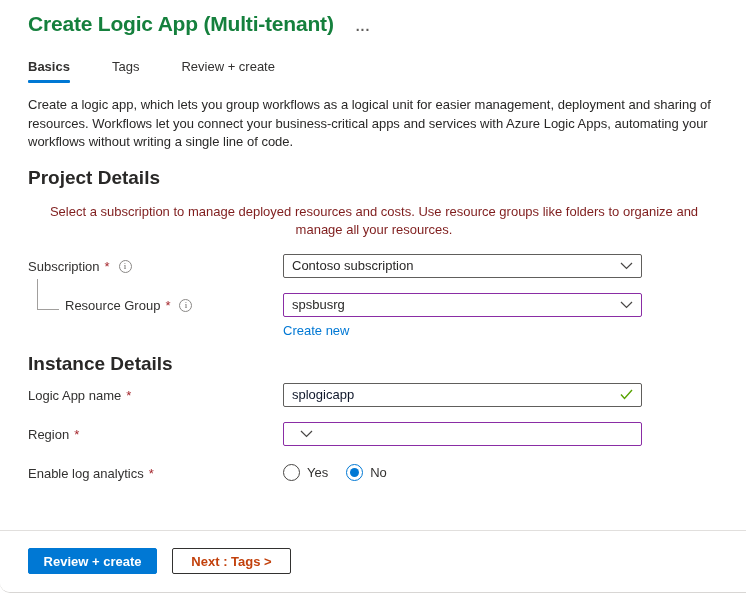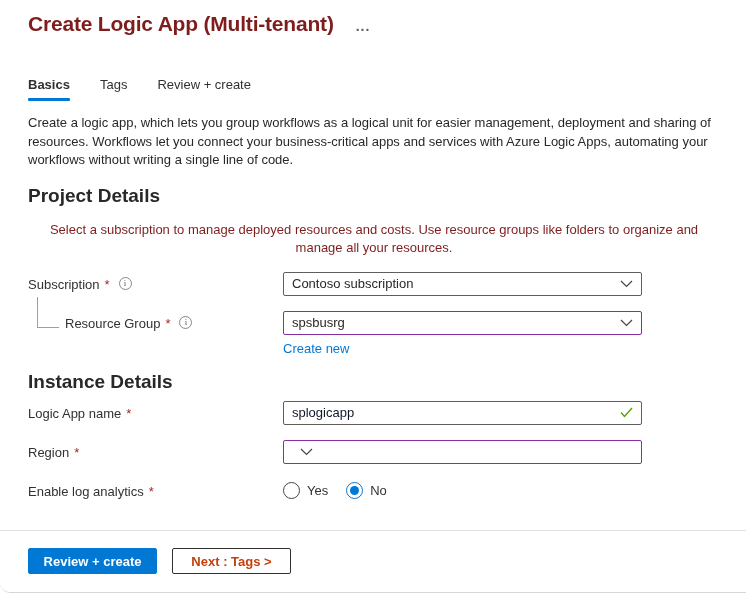--- a/index.html
+++ b/index.html
@@ -10,41 +10,41 @@
     color: #323130; font-size: 13px; overflow: hidden; position: relative;
   }
   .page {
     width: 746px; height: 593px; position: relative; background: #fff;
     border-bottom: 1px solid #d8d6d4; border-bottom-left-radius: 10px;
   }
   .content { padding: 12px 26px 0 28px; }
 
   
   .header-row { display: flex; align-items: flex-start; }
-  .page-title { font-size: 21px; font-weight: bold; color: #7f1d1d; letter-spacing: -0.2px; }
+  .page-title { font-size: 21px; font-weight: bold; color: #15803d; letter-spacing: -0.2px; }
   .more-btn { color: #605e5c; font-size: 14px; font-weight: bold; margin-left: 22px; margin-top: 6px; letter-spacing: 1px; cursor: pointer; }
 
   
-  .tabs { display: flex; gap: 30px; margin-top: 41px; }
+  .tabs { display: flex; gap: 42px; margin-top: 23px; }
   .tab { position: relative; color: #323130; padding-bottom: 9px; cursor: pointer; }
   .tab.active { font-weight: bold; }
   .tab.active::after {
     content: ""; position: absolute; left: 0; right: 0; bottom: 0;
     height: 3px; background: #0078d4; border-radius: 1px;
   }
 
   
   .intro { margin-top: 13px; line-height: 18.5px; color: #292827; max-width: 694px; }
   .section-heading { font-size: 19px; font-weight: bold; color: #292827; margin-top: 15px; }
   .section-desc { margin-top: 14px; line-height: 18px; color: #7f1d1d; max-width: 694px; text-align: center; }
 
   
   .form-block { position: relative; margin-top: 15px; }
   .row { display: flex; align-items: flex-start; margin-bottom: 15px; }
-  .label-cell { width: 255px; padding-top: 5px; display: flex; gap: 4px; flex-shrink: 0; }
+  .label-cell { width: 255px; padding-top: 5px; display: flex; align-items: center; gap: 4px; flex-shrink: 0; }
   .label-cell.indent { padding-left: 37px; }
   .req { color: #a4262c; margin-left: 1px; }
   .info-icon {
     display: inline-flex; align-items: center; justify-content: center;
     width: 13px; height: 13px; border: 1px solid #8a8886; border-radius: 50%;
     color: #605e5c; font-size: 9px; margin-left: 5px; flex-shrink: 0;
     font-family: "Liberation Serif", serif; cursor: default;
   }
   .field-cell { width: 359px; }
   .connector {

